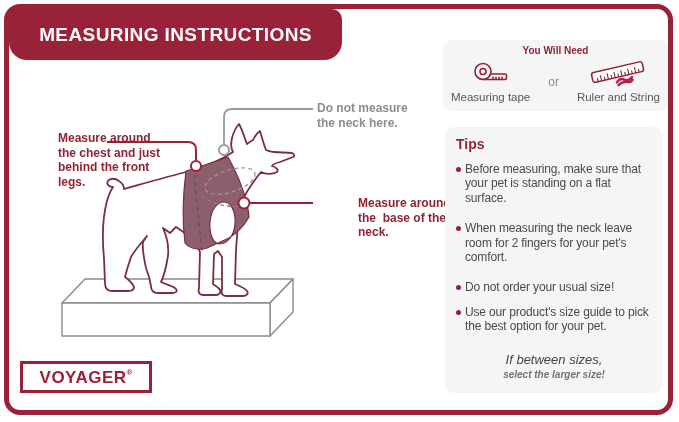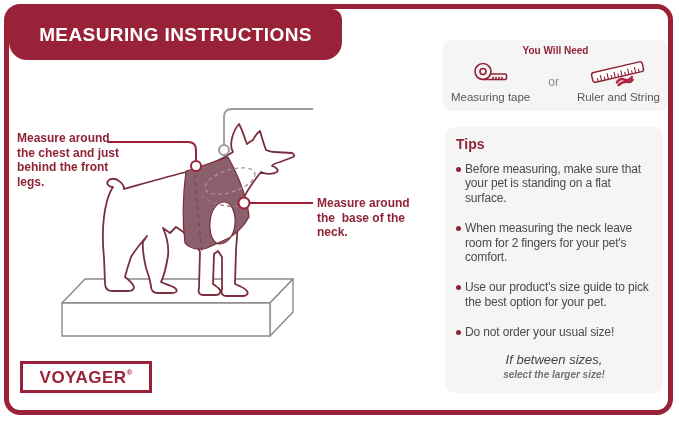--- a/index.html
+++ b/index.html
@@ -14,21 +14,21 @@
   *{margin:0;padding:0;box-sizing:border-box;}
   html,body{background:#fff;}
   body{font-family:"Liberation Sans",sans-serif;}
   .stage{position:relative;width:679px;height:422px;background:#fff;overflow:hidden;}
   .frame{position:absolute;left:4px;top:4px;right:6px;bottom:7px;border:5px solid var(--red);border-radius:16px;}
   .banner{position:absolute;left:9px;top:9px;width:333px;height:51px;background:var(--red);
           border-radius:2px 10px 18px 18px;display:flex;align-items:center;justify-content:center;}
   .banner-title{color:#fff;font-weight:bold;font-size:19px;letter-spacing:.4px;}
   .art{position:absolute;left:0;top:0;width:679px;height:422px;}
   .callout{position:absolute;font-size:12px;line-height:1.22;font-weight:600;white-space:pre-wrap;}
-  .callout.red{color:var(--accent);}
+  .callout.red{color:var(--accent);margin-left:41px;}
   .callout.gray{color:var(--muted);}
   .panel{position:absolute;background:var(--panel);border-radius:9px;}
   .ywn{left:443px;top:40px;width:225px;height:71px;padding:5px 8px 4px;}
   .ywn-title{text-align:center;color:var(--accent);font-weight:bold;font-size:10px;}
   .ywn-row{display:flex;align-items:flex-end;justify-content:space-between;margin-top:2px;}
   .ywn-opt{display:flex;flex-direction:column;align-items:center;}
   .ywn-label{font-size:11.5px;color:#5C5556;margin-top:1px;white-space:nowrap;}
   .or{font-size:12px;color:var(--muted);padding-bottom:14px;}
   .tips{left:445px;top:127px;width:218px;height:266px;padding:9px 11px 8px;display:flex;flex-direction:column;}
   .tips-title{text-align:left;color:var(--accent);font-weight:bold;font-size:14px;margin-bottom:10px;}
@@ -129,20 +129,22 @@
 
     <path d="M 107,142 L 188,142 Q 196,142 196,150 L 196,160" fill="none" stroke="#9A2238" stroke-width="2"></path>
     <path d="M 313,109 L 232,109 Q 224,109 224,117 L 224,144" fill="none" stroke="#9A9A9A" stroke-width="1.8"></path>
     <path d="M 250,203 L 313,203" fill="none" stroke="#9A2238" stroke-width="2"></path>
 
     <circle cx="196" cy="166" r="5" fill="#fff" stroke="#9A2238" stroke-width="2"></circle>
     <circle cx="224" cy="150" r="5" fill="#fff" stroke="#9A9A9A" stroke-width="2"></circle>
     <circle cx="244" cy="203" r="5.5" fill="#fff" stroke="#9A2238" stroke-width="2"></circle>
   </svg>
 
+  <div class="callout gray" style="left:317px;top:101px;width:100px;">Do not measure
+the neck here.</div>
   <div class="callout red" style="left:17px;top:131px;width:110px;">Measure around
 the chest and just
 behind the front
 legs.</div>
   <div class="callout red" style="left:317px;top:196px;width:110px;">Measure around
 the  base of the
 neck.</div>
 
   <div class="panel ywn">
     <div class="ywn-title">You Will Need</div>
@@ -176,27 +178,27 @@
   <div class="panel tips">
     <div class="tips-title">Tips</div>
     <div class="tip">
       <span class="dot"></span>
       <span class="txt">Before measuring, make sure that your pet is standing on a flat surface.</span>
     </div>
     <div class="tip">
       <span class="dot"></span>
       <span class="txt">When measuring the neck leave room for 2 fingers for your pet's comfort.</span>
     </div>
+    <div class="tip" style="margin-bottom:10px;">
+      <span class="dot"></span>
+      <span class="txt">Do not order your usual size!</span>
+    </div>
     <div class="tip">
       <span class="dot"></span>
       <span class="txt">Use our product's size guide to pick the best option for your pet.</span>
-    </div>
-    <div class="tip" style="margin-bottom:10px;">
-      <span class="dot"></span>
-      <span class="txt">Do not order your usual size!</span>
     </div>
     <div class="tips-footer">
       <div class="l1">If between sizes,</div>
       <div class="l2">select the larger size!</div>
     </div>
   </div>
 
   <div class="logo">
     <div class="brand"><span>VOYAGER</span><sup>®</sup></div>
   </div>

